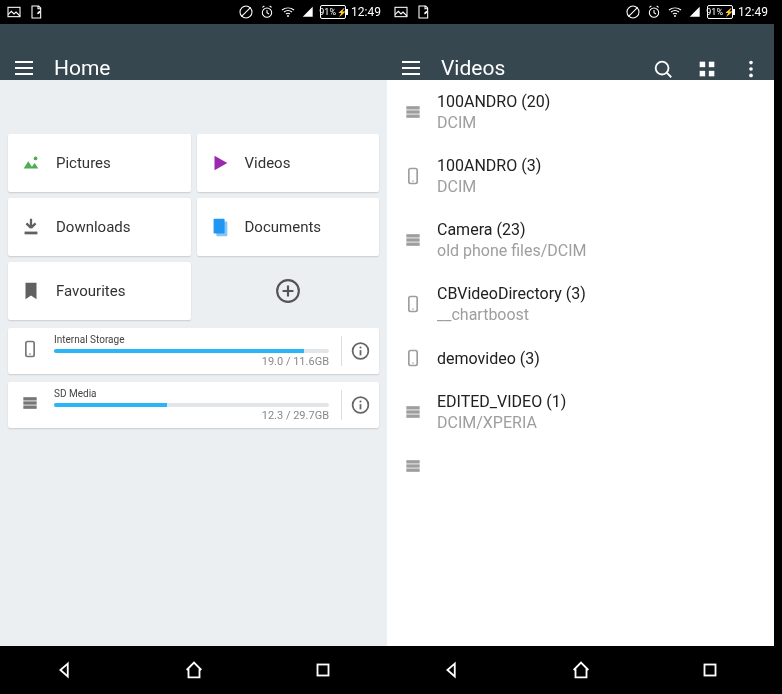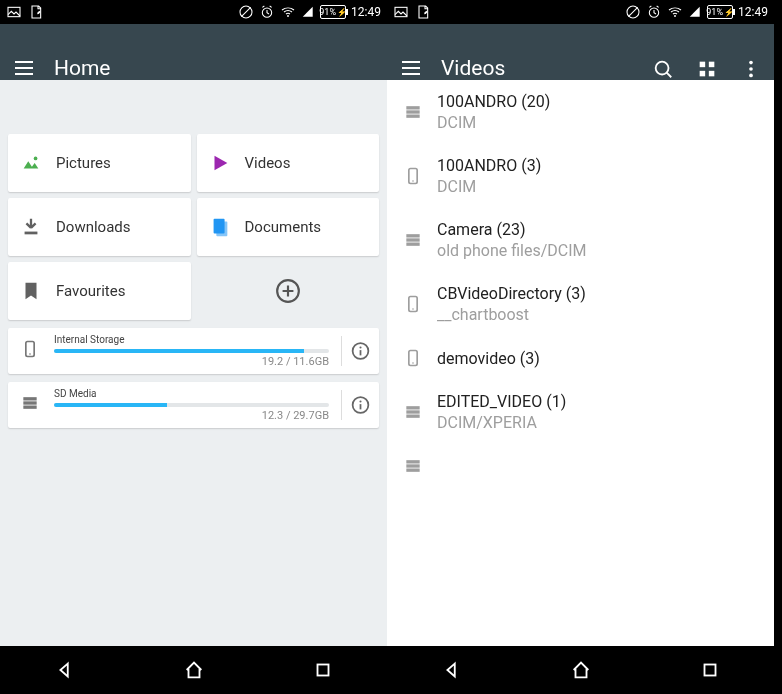--- a/index.html
+++ b/index.html
@@ -232,21 +232,21 @@
     <div class="storage-list" id="storage">
         <div class="storage">
           <span class="sico"><svg width="20" height="20" viewBox="0 0 24 24">
               <use href="#i-phone"></use>
             </svg></span>
   <div class="mid">
     <div class="name">Internal Storage</div>
     <div class="bar">
               <div class="fill" style="width:91%"></div>
             </div>
-    <div class="cap">19.2 / 11.6GB</div>
+    <div class="cap">19.0 / 11.6GB</div>
   </div>
   <span class="info">
             <svg width="22" height="22" viewBox="0 0 24 24">
               <use href="#i-info"></use>
             </svg>
           </span>
         </div>
         <div class="storage">
           <span class="sico"><svg width="20" height="20" viewBox="0 0 24 24">
               <use href="#i-storage"></use>

